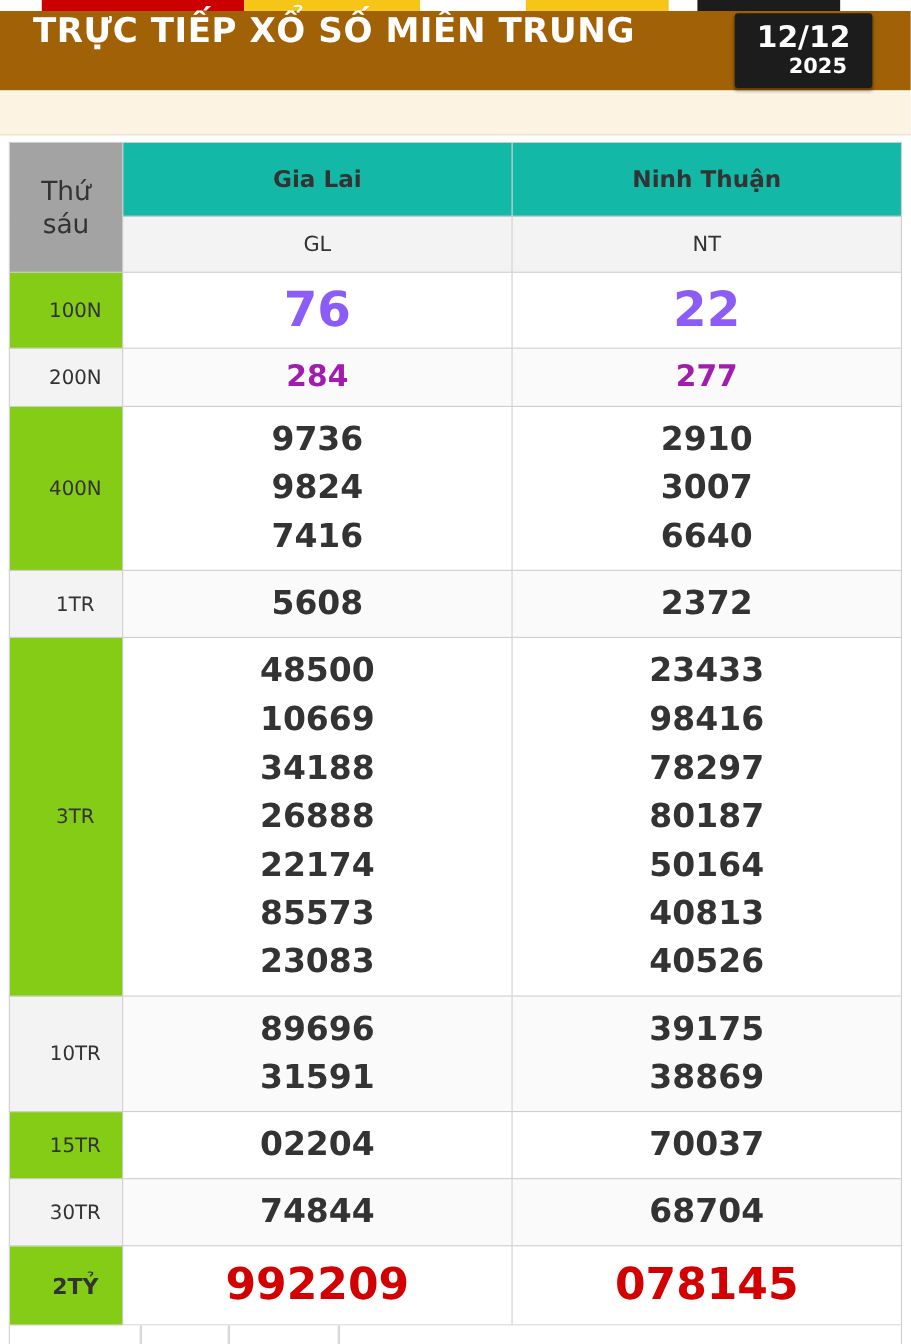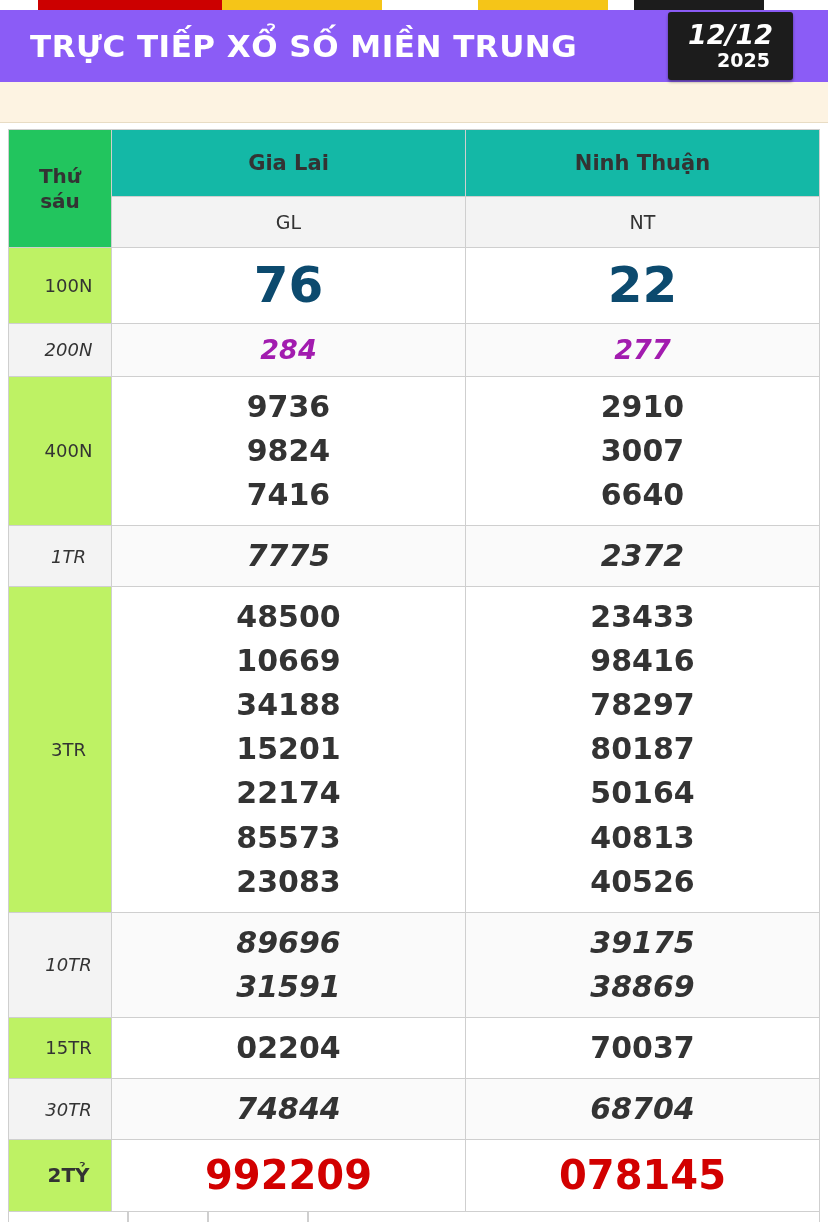--- a/index.html
+++ b/index.html
@@ -26,23 +26,23 @@
     display: flex;
     height: 10px;
     width: 100%;
   }
   .top-strip .seg { height: 100%; }
 
   
   .header {
     position: relative;
     height: 72px;
-    background: #8b5cf6;
+    background: #a16207;
     display: flex;
-    align-items: center;
+    align-items: flex-start;
     box-sizing: border-box;
     padding-left: 30px;
   }
   .header-title {
     color: #ffffff;
     font-size: 31px;
     font-weight: bold;
     letter-spacing: 0.5px;
     white-space: nowrap;
   }
@@ -58,21 +58,20 @@
     display: flex;
     flex-direction: column;
     align-items: center;
     justify-content: center;
     box-shadow: 0 2px 3px rgba(0,0,0,0.4);
   }
   .date-badge .dm {
     font-size: 27px;
     font-weight: bold;
     line-height: 1.05;
-    font-style: italic;
   }
   .date-badge .yr {
     font-size: 19px;
     font-weight: bold;
     line-height: 1.1;
     margin-left: 26px;
   }
 
   
   .subbar {
@@ -102,72 +101,72 @@
   col.c-prov  { width: 354px; }
 
   .prov-name {
     color: #1565d8;
     font-size: 21px;
     font-weight: bold;
     height: 64px;
     background: #14b8a6;
   }
   .label-thu {
-    background: #22c55e;
-    font-size: 20px;
-    font-weight: bold;
+    background: #a3a3a3;
+    font-size: 24px;
+    font-weight: normal;
     color: #2b2b2b;
     line-height: 1.25;
   }
   .prov-code {
     font-size: 19px;
     font-weight: normal;
     color: #3a3a3a;
     background: #f3f3f3;
     height: 48px;
   }
 
   td.rowlabel {
-    background: #bef264;
+    background: #84cc16;
     font-size: 18px;
     color: #3a3a3a;
     text-align: left;
     padding-left: 18px;
     font-weight: normal;
   }
   td.rowlabel.bold {
     font-weight: bold;
     font-size: 20px;
   }
 
   td.nums {
     background: #ffffff;
     font-size: 30px;
     font-weight: bold;
     color: #333333;
     line-height: 1.47;
     padding: 8px 0;
   }
   td.nums.big-red {
-    font-size: 50px;
-    color: #0c4a6e;
+    font-size: 44px;
+    color: #8b5cf6;
     line-height: 1.1;
     padding: 10px 0;
   }
   td.nums.blue {
     font-size: 27px;
     color: #a21caf;
     padding: 6px 0;
   }
   td.nums.special {
     font-size: 40px;
     color: #d20000;
     padding: 6px 0;
   }
-  tr.alt td { background: #fafafa; font-style: italic; }
+  tr.alt td { background: #fafafa; }
   tr.alt td.rowlabel { background: #f3f3f3; }
 
   
   .bottom-strip {
     display: flex;
     width: 812px;
     margin: 0 8px;
     height: 22px;
     box-sizing: border-box;
   }
@@ -255,34 +254,34 @@
           <td class="nums">
             <div>2910</div>
             <div>3007</div>
             <div>6640</div>
           </td>
         </tr>
 
         <tr class="alt">
           <td class="rowlabel">1TR</td>
           <td class="nums">
-            <div>7775</div>
+            <div>5608</div>
           </td>
           <td class="nums">
             <div>2372</div>
           </td>
         </tr>
 
         <tr>
           <td class="rowlabel">3TR</td>
           <td class="nums">
             <div>48500</div>
             <div>10669</div>
             <div>34188</div>
-            <div>15201</div>
+            <div>26888</div>
             <div>22174</div>
             <div>85573</div>
             <div>23083</div>
           </td>
           <td class="nums">
             <div>23433</div>
             <div>98416</div>
             <div>78297</div>
             <div>80187</div>
             <div>50164</div>

